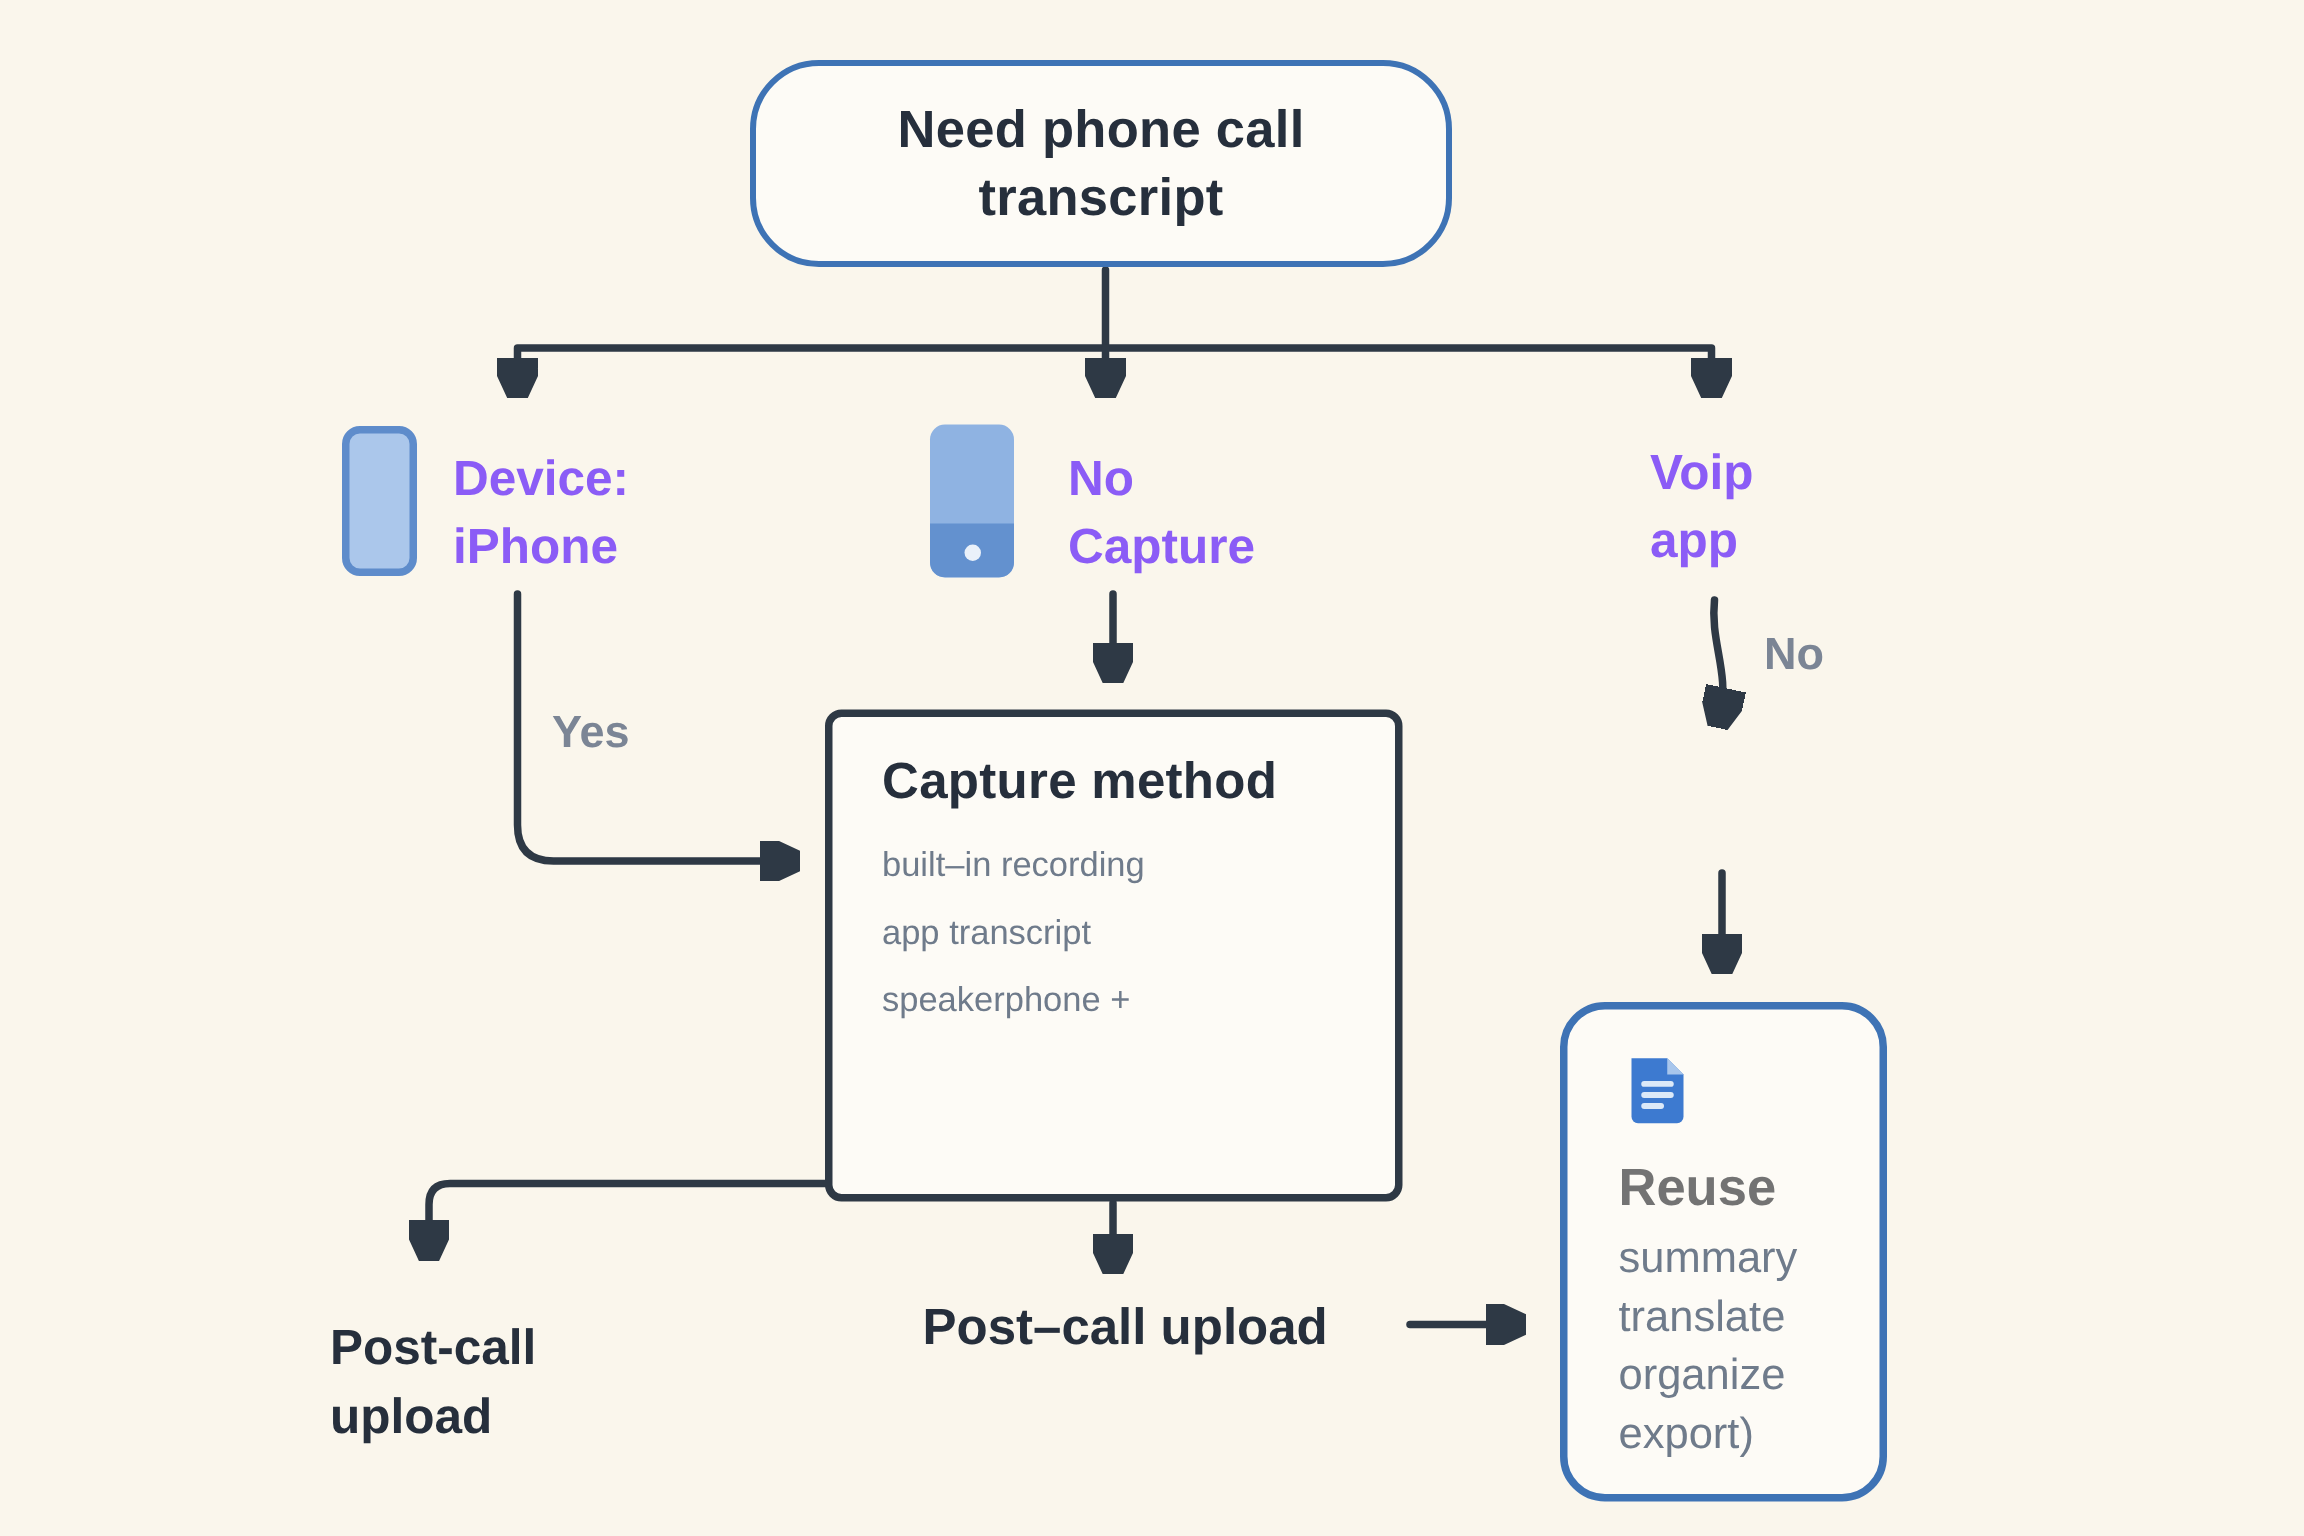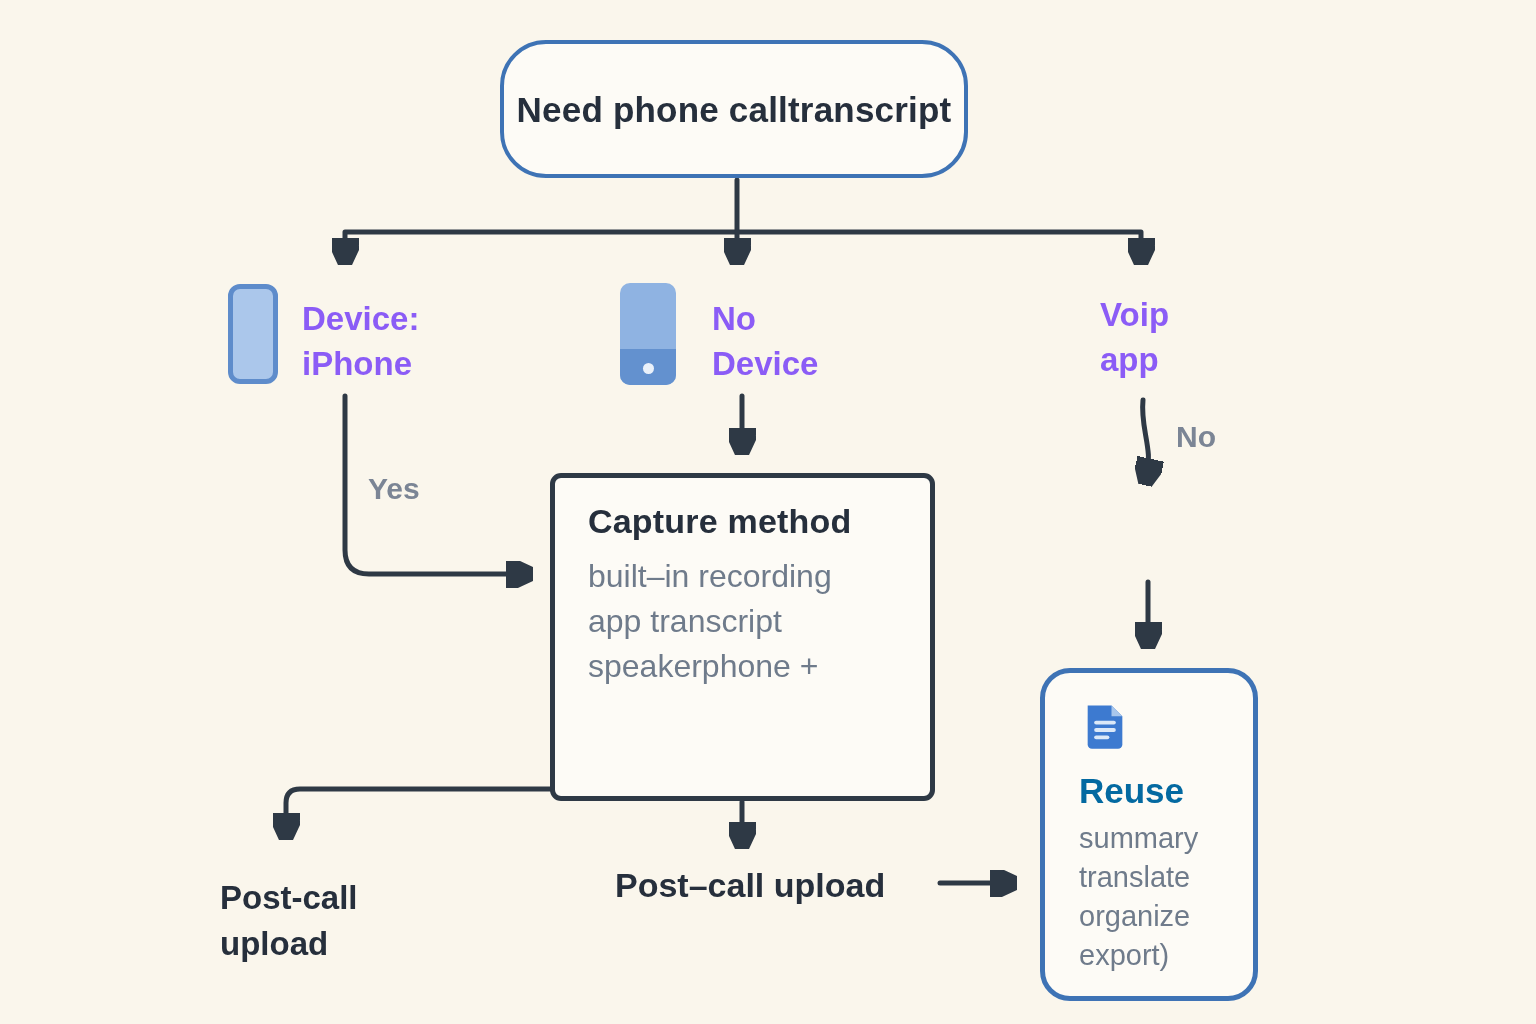--- a/index.html
+++ b/index.html
@@ -14,21 +14,21 @@
   .edges path{stroke:#2E3945;stroke-width:5;fill:none;stroke-linecap:round;stroke-linejoin:round;}
 
   .node{
     position:absolute;
     background:#FDFBF6;
     box-sizing:border-box;
   }
   .node-root{
     left:500px;top:40px;width:468px;height:138px;
     border:4px solid #3E73B5;border-radius:46px;
-    display:flex;flex-direction:row;align-items:center;justify-content:center;
+    display:flex;flex-direction:column;align-items:center;justify-content:center;
   }
   .node-root .ln{font-size:35px;font-weight:700;color:#262F3C;line-height:45px;text-align:center;letter-spacing:.2px;}
 
   .branch-label{position:absolute;font-size:33px;font-weight:700;color:#8b5cf6;line-height:45px;}
   .branch-iphone-label{left:302px;top:296px;}
   .branch-android-label{left:712px;top:296px;}
   .branch-voip-label{left:1100px;top:292px;}
 
   .edge-label{position:absolute;font-size:30px;font-weight:600;color:#7B8595;}
   .edge-label-yes{left:368px;top:472px;}
@@ -50,28 +50,28 @@
     content:"";position:absolute;left:50%;bottom:11px;width:11px;height:11px;margin-left:-5.5px;
     border-radius:50%;background:#EAF1FA;
   }
 
   .node-capture{
     left:550px;top:473px;width:385px;height:328px;
     border:5px solid #2E3945;border-radius:11px;
     padding:24px 33px;
   }
   .node-capture .title{font-size:34px;font-weight:700;color:#262F3C;margin-bottom:13px;letter-spacing:.2px;}
-  .node-capture .item{font-size:32px;font-weight:500;color:#6F7B8B;line-height:45px;}
+  .node-capture .item{font-size:23px;font-weight:500;color:#6F7B8B;line-height:45px;}
 
   .node-reuse{
     left:1040px;top:668px;width:218px;height:333px;
     border:5px solid #3E73B5;border-radius:30px;
     padding:26px 34px;
   }
-  .node-reuse .title{font-size:35px;font-weight:700;color:#0369a1;margin-top:16px;margin-bottom:8px;}
+  .node-reuse .title{font-size:35px;font-weight:700;color:#737373;margin-top:16px;margin-bottom:8px;}
   .node-reuse .item{font-size:29px;font-weight:500;color:#6F7B8B;line-height:39px;}
 
   .output-label{position:absolute;font-weight:700;color:#262F3C;}
   .output-left{left:220px;top:864px;font-size:33px;line-height:46px;margin-top:11px;}
   .output-center{left:615px;top:866px;font-size:34px;}
 </style>
 </head>
 <body>
 
 <div class="canvas">
@@ -102,21 +102,21 @@
   <div class="iphone-icon"></div>
   <div class="branch-label branch-iphone-label">
     <div>Device:</div>
     <div>iPhone</div>
   </div>
   <div class="edge-label edge-label-yes">Yes</div>
 
   <div class="android-icon"></div>
   <div class="branch-label branch-android-label">
     <div>No</div>
-    <div>Device</div>
+    <div>Capture</div>
   </div>
 
   <div class="branch-label branch-voip-label">
     <div>Voip</div>
     <div>app</div>
   </div>
   <div class="edge-label edge-label-no">No</div>
 
   <div class="node node-capture">
     <div class="title">Capture method</div>

